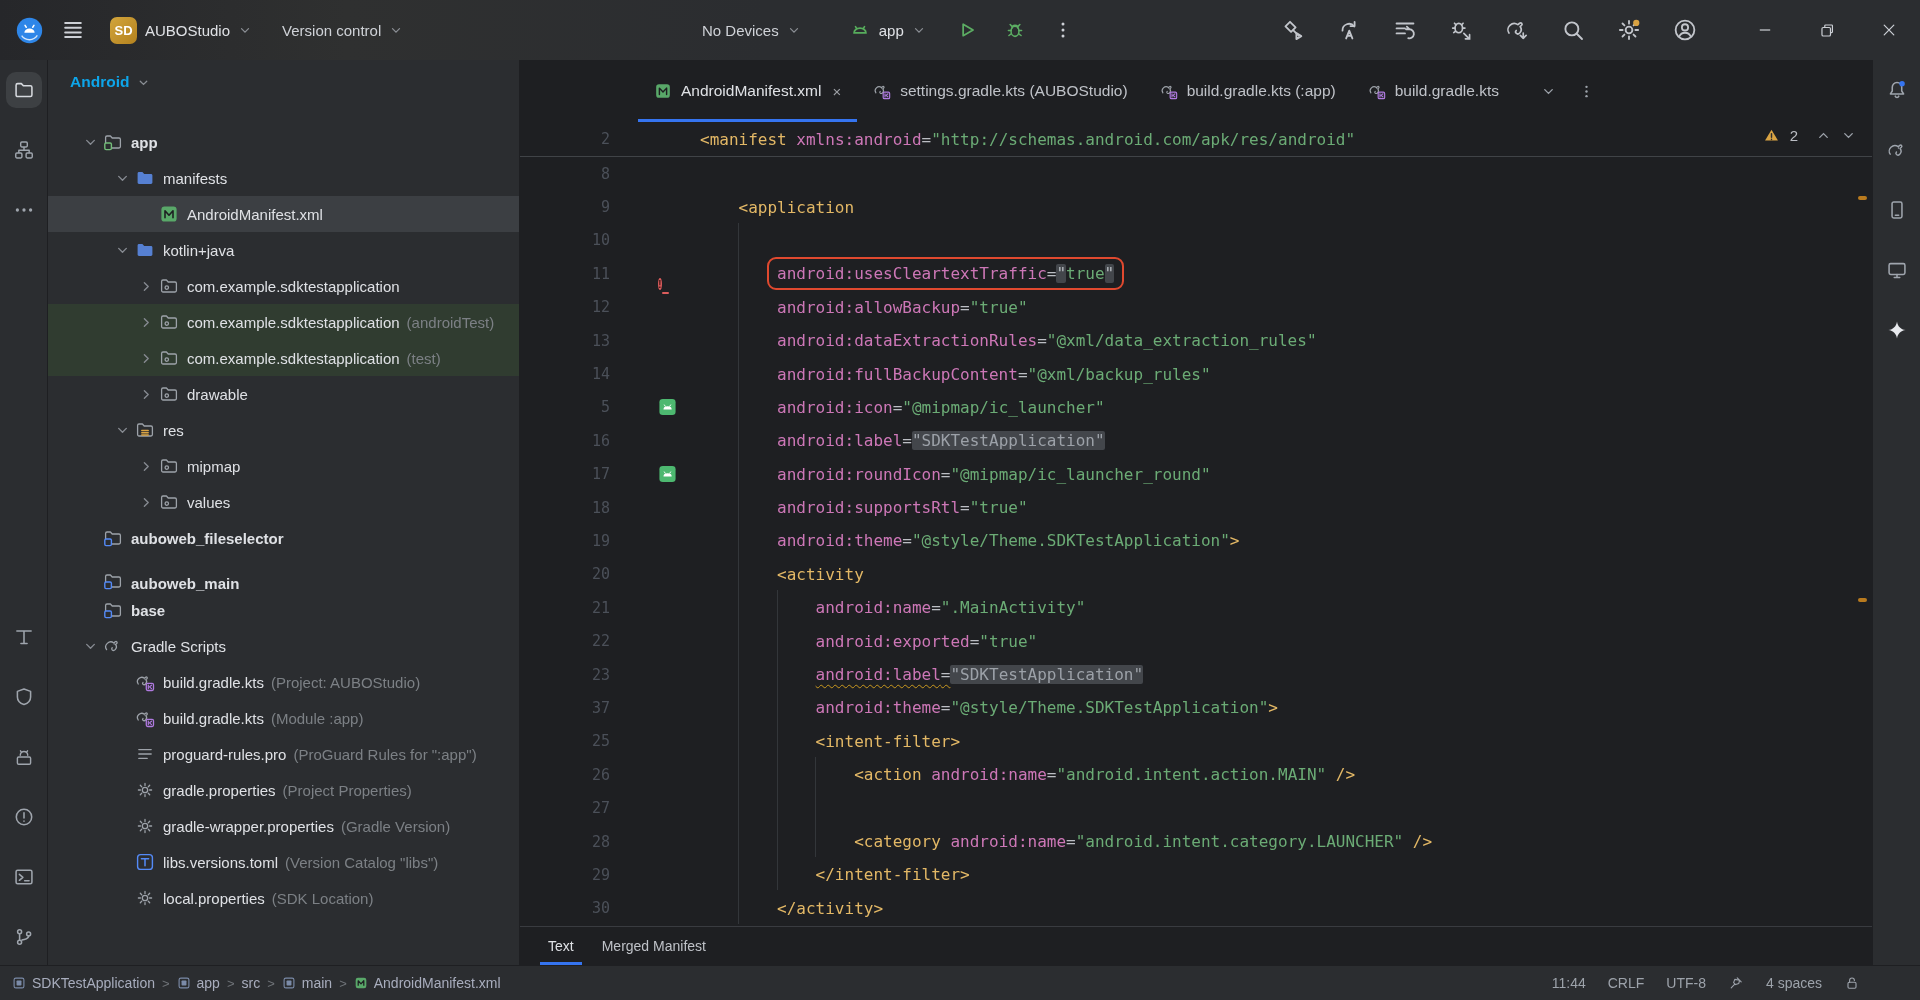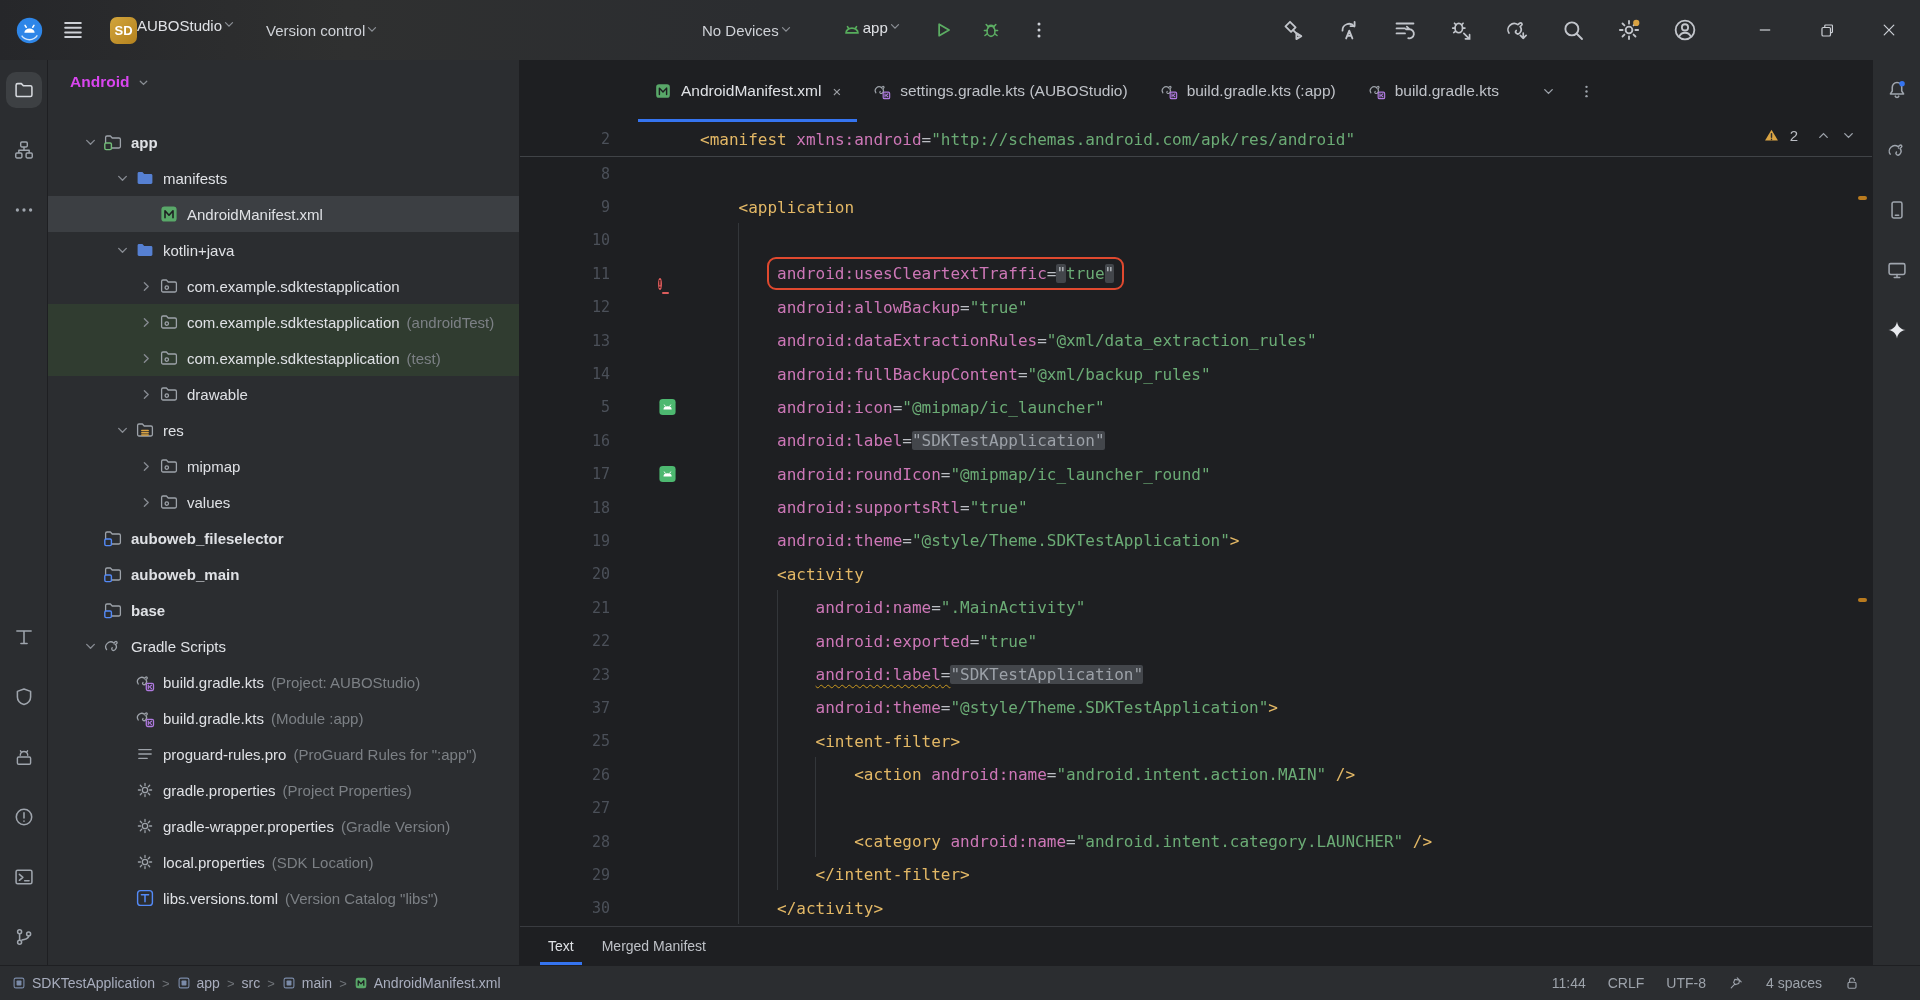--- a/index.html
+++ b/index.html
@@ -4,41 +4,41 @@
 <style>
   html,body{margin:0;padding:0}
   body{width:1920px;height:1000px;overflow:hidden;background:#1e1f22;color:#dfe1e5;
        font-family:"Liberation Sans",sans-serif;position:relative;-webkit-font-smoothing:antialiased}
   svg{display:block}
   
   .titlebar{position:absolute;top:0;left:0;right:0;height:60px;
     background:linear-gradient(90deg,#26272a 0%,#2f3030 18%,#2b2d30 40%,#2b2d30 100%);
     display:flex;align-items:center;z-index:5}
   .tb-left{display:flex;align-items:center;gap:14px;margin-left:14px}
-  .tb-btn{display:flex;font-size:15px;color:#dfe1e5;padding:6px 8px;border-radius:8px;cursor:default}
+  .tb-btn{display:flex;align-items:center;gap:8px;font-size:15px;color:#dfe1e5;padding:6px 8px;border-radius:8px;cursor:default}
   .sd-badge{width:27px;height:27px;border-radius:7px;background:linear-gradient(135deg,#d2a53c,#b4821f);
     color:#fff;font-weight:700;font-size:13px;display:flex;align-items:center;justify-content:center}
   .tb-center{position:absolute;left:694px;top:0;height:60px;display:flex;align-items:center;gap:18px}
   .muted{color:#cfd2d7}
   .tb-right{margin-left:auto;display:flex;align-items:center;height:60px}
   .tb-icons{display:flex;align-items:center;gap:26px;margin-right:34px}
   .icon-btn{width:30px;height:30px;display:flex;align-items:center;justify-content:center;border-radius:7px;position:relative}
   .win-btn{width:62px;height:60px;display:flex;align-items:center;justify-content:center}
   
   .main{position:absolute;top:60px;left:0;right:0;bottom:35px;display:flex}
   .ltoolbar,.rtoolbar{width:48px;background:#2b2d30;display:flex;flex-direction:column;align-items:center;
     padding:12px 0 10px 0;gap:24px;box-sizing:border-box}
   .ltoolbar{border-right:1px solid #1e1f22}
   .rtoolbar{border-left:1px solid #1e1f22}
   .tool-btn{width:36px;height:36px;border-radius:10px;display:flex;align-items:center;justify-content:center}
   .tool-btn.active{background:#3d4043}
   .tool-spacer{margin-top:auto}
   
   .project{width:472px;background:#2b2d30;border-right:1px solid #1e1f22;display:flex;flex-direction:column;box-sizing:border-box;overflow:hidden}
-  .proj-header{height:44px;display:flex;align-items:center;gap:8px;padding-left:22px;font-size:15.5px;font-weight:700;color:#d946ef}
+  .proj-header{height:44px;display:flex;align-items:center;gap:8px;padding-left:22px;font-size:15.5px;font-weight:700;color:#0ea5e9}
   .tree{margin-top:20px}
   .trow{height:36px;display:flex;align-items:center;font-size:15px;color:#dfe1e5;box-sizing:border-box;white-space:nowrap}
   .trow.sel{background:#3c3f43}
   .trow.hl{background:#303c30}
   .chev{width:24px;height:24px;display:flex;align-items:center;justify-content:center;flex:none}
   .ticon{width:22px;height:22px;display:flex;align-items:center;justify-content:center;flex:none;margin-right:7px}
   .tlabel.b{font-weight:700}
   .tdesc{color:#7c8085;margin-left:7px}
   
   .editor{flex:1;display:flex;flex-direction:column;background:#1e1f22;min-width:0}
@@ -445,21 +445,21 @@
         <div class="trow" style="padding-left: 30px;">
           <span class="chev"></span>
           <span class="ticon">
             <svg width="20" height="20" viewBox="0 0 20 20">
               <path d="M2.6 5.4c0-.8.6-1.4 1.4-1.4h3.4l1.8 2h6.8c.8 0 1.4.6 1.4 1.4v7.2c0 .8-.6 1.4-1.4 1.4H4c-.8 0-1.4-.6-1.4-1.4z" stroke="#9da2a9" stroke-width="1.3" fill="none" stroke-linecap="round" stroke-linejoin="round"></path>
               <rect x="1.8" y="11" width="6.6" height="6.6" rx="1.3" fill="#2b2d30" stroke="#548af7" stroke-width="1.4"></rect>
             </svg>
           </span>
           <span class="tlabel b">auboweb_fileselector</span>
         </div>
-        <div class="trow" style="padding-left: 30px;">
+        <div class="trow" style="padding-left: 30px; align-items: flex-end;">
           <span class="chev"></span>
           <span class="ticon">
             <svg width="20" height="20" viewBox="0 0 20 20">
               <path d="M2.6 5.4c0-.8.6-1.4 1.4-1.4h3.4l1.8 2h6.8c.8 0 1.4.6 1.4 1.4v7.2c0 .8-.6 1.4-1.4 1.4H4c-.8 0-1.4-.6-1.4-1.4z" stroke="#9da2a9" stroke-width="1.3" fill="none" stroke-linecap="round" stroke-linejoin="round"></path>
               <rect x="1.8" y="11" width="6.6" height="6.6" rx="1.3" fill="#2b2d30" stroke="#548af7" stroke-width="1.4"></rect>
             </svg>
           </span>
           <span class="tlabel b">auboweb_main</span>
         </div>
         <div class="trow" style="padding-left: 30px;">
@@ -541,37 +541,37 @@
               <path d="M10 3.4v2M10 14.6v2M3.4 10h2M14.6 10h2M5.3 5.3l1.4 1.4M13.3 13.3l1.4 1.4M14.7 5.3l-1.4 1.4M6.7 13.3l-1.4 1.4" stroke="#9da2a9" stroke-width="1.3" fill="none" stroke-linecap="round" stroke-linejoin="round"></path>
             </svg>
           </span>
           <span class="tlabel">gradle-wrapper.properties</span>
           <span class="tdesc">(Gradle Version)</span>
         </div>
         <div class="trow" style="padding-left: 62px;">
           <span class="chev"></span>
           <span class="ticon">
             <svg width="20" height="20" viewBox="0 0 20 20">
+              <rect x="2.6" y="2.6" width="14.8" height="14.8" rx="3" fill="none" stroke="#548af7" stroke-width="1.4"></rect>
+              <path d="M6.4 6.8h7.2M10 6.8v7" stroke="#548af7" stroke-width="1.5" fill="none" stroke-linecap="round"></path>
+            </svg>
+          </span>
+          <span class="tlabel">libs.versions.toml</span>
+          <span class="tdesc">(Version Catalog "libs")</span>
+        </div>
+        <div class="trow" style="padding-left: 62px;">
+          <span class="chev"></span>
+          <span class="ticon">
+            <svg width="20" height="20" viewBox="0 0 20 20">
               <circle cx="10" cy="10" r="2.7" stroke="#9da2a9" stroke-width="1.3" fill="none" stroke-linecap="round" stroke-linejoin="round"></circle>
               <path d="M10 3.4v2M10 14.6v2M3.4 10h2M14.6 10h2M5.3 5.3l1.4 1.4M13.3 13.3l1.4 1.4M14.7 5.3l-1.4 1.4M6.7 13.3l-1.4 1.4" stroke="#9da2a9" stroke-width="1.3" fill="none" stroke-linecap="round" stroke-linejoin="round"></path>
             </svg>
           </span>
           <span class="tlabel">local.properties</span>
           <span class="tdesc">(SDK Location)</span>
-        </div>
-        <div class="trow" style="padding-left: 62px;">
-          <span class="chev"></span>
-          <span class="ticon">
-            <svg width="20" height="20" viewBox="0 0 20 20">
-              <rect x="2.6" y="2.6" width="14.8" height="14.8" rx="3" fill="none" stroke="#548af7" stroke-width="1.4"></rect>
-              <path d="M6.4 6.8h7.2M10 6.8v7" stroke="#548af7" stroke-width="1.5" fill="none" stroke-linecap="round"></path>
-            </svg>
-          </span>
-          <span class="tlabel">libs.versions.toml</span>
-          <span class="tdesc">(Version Catalog "libs")</span>
         </div>
       </div>
   </div>
 
   <div class="editor">
     <div class="tabrow">
       <span class="tabspacer"></span>
     <div class="tab active">
           <span>
             <svg width="18" height="18" viewBox="0 0 20 20">

